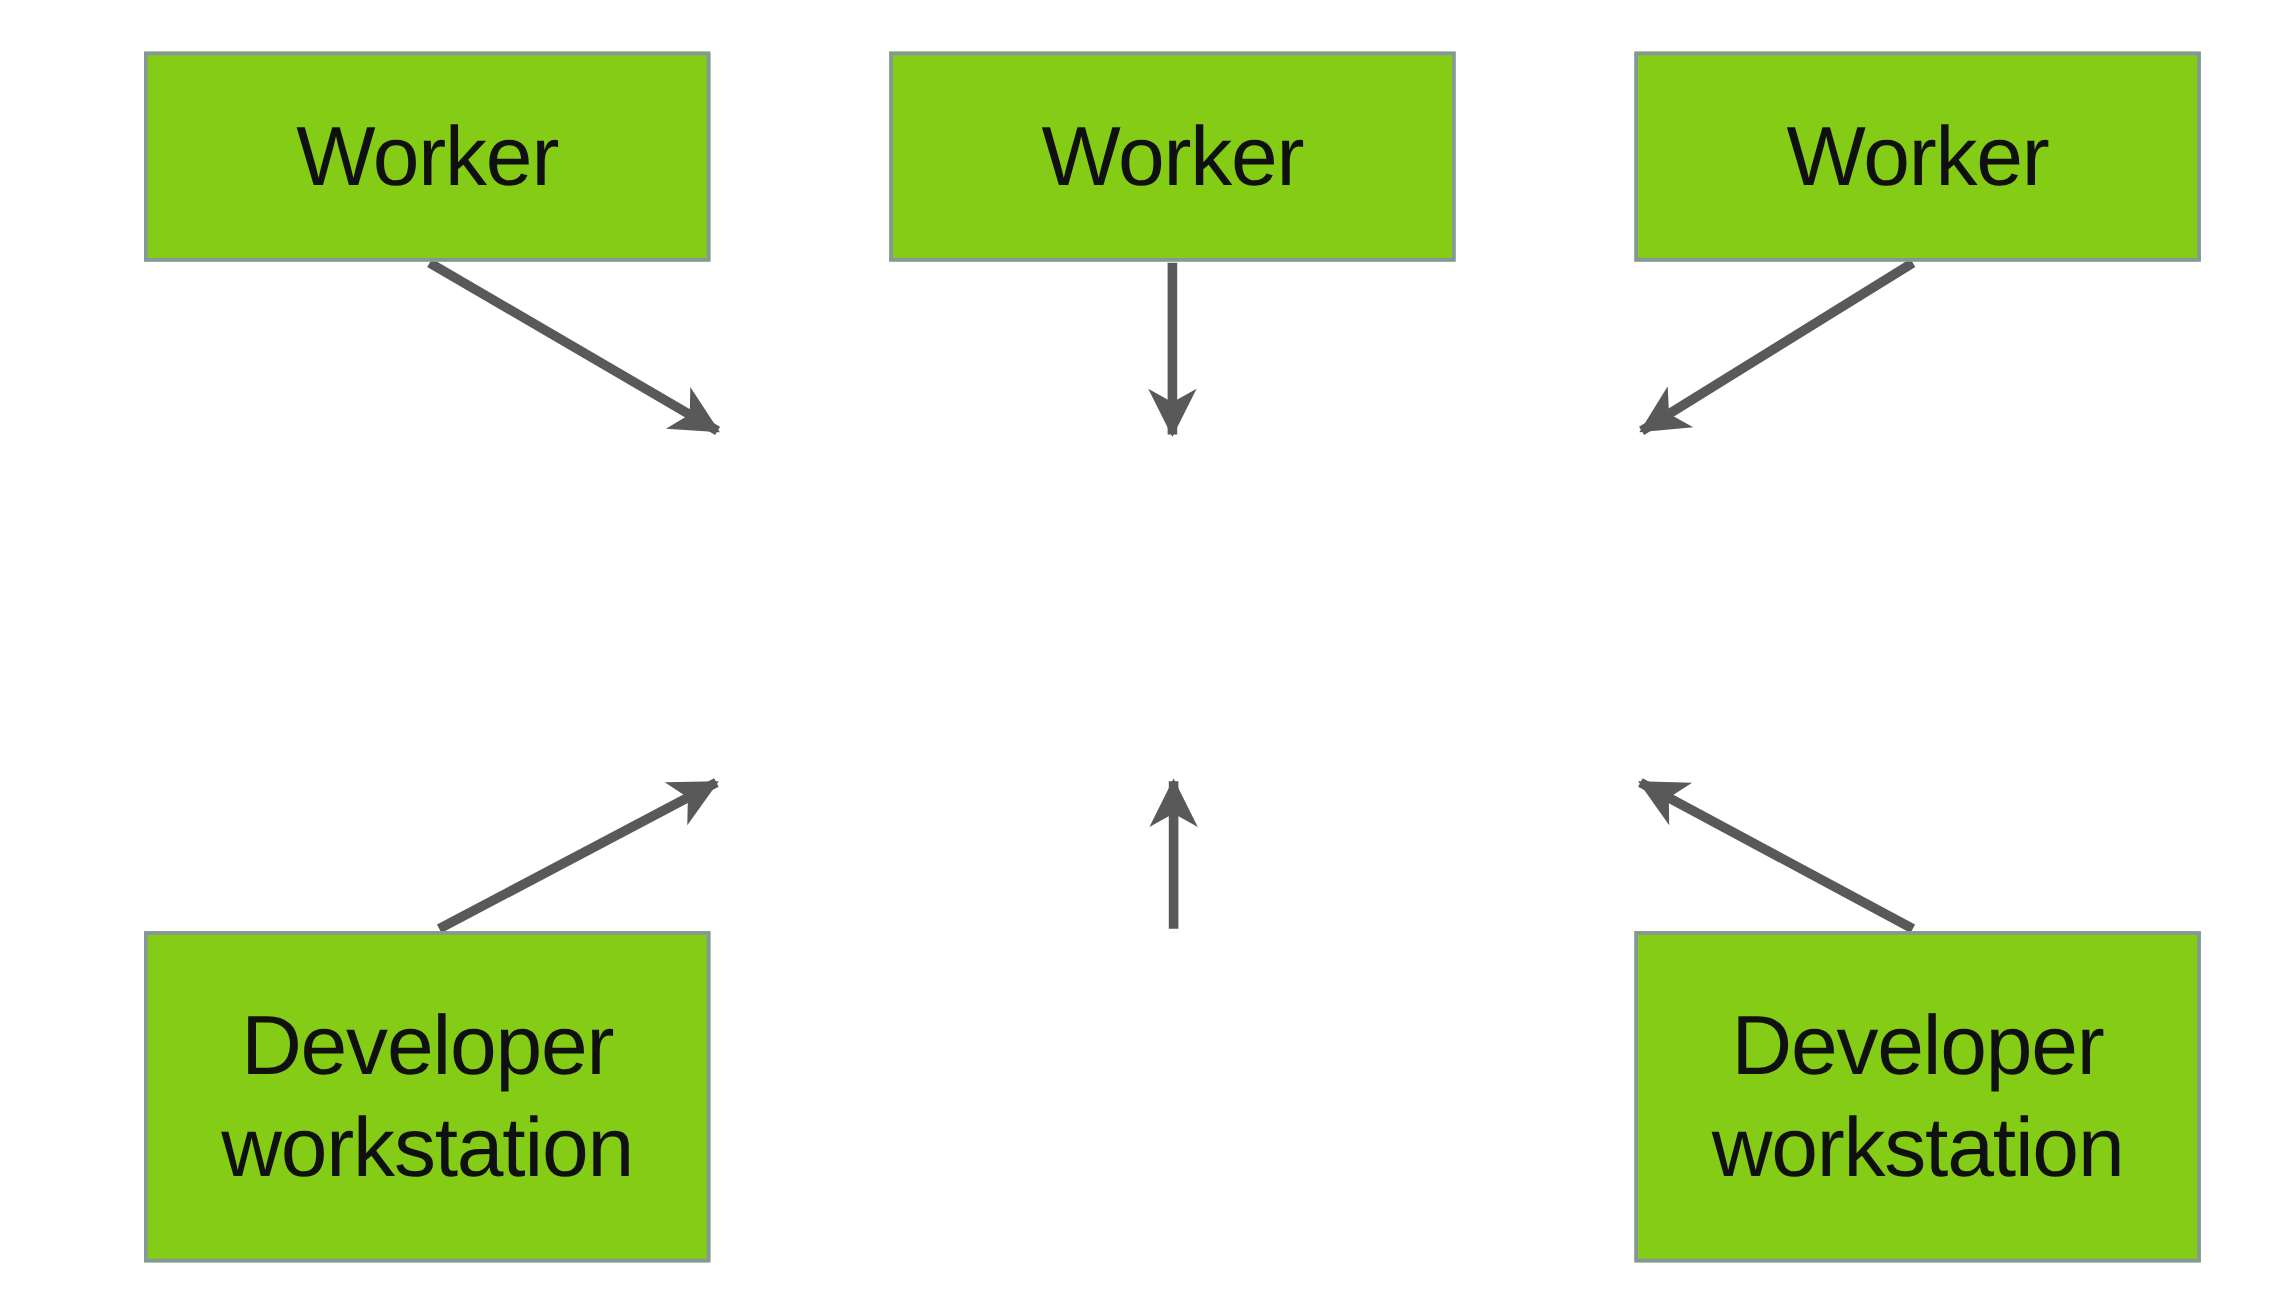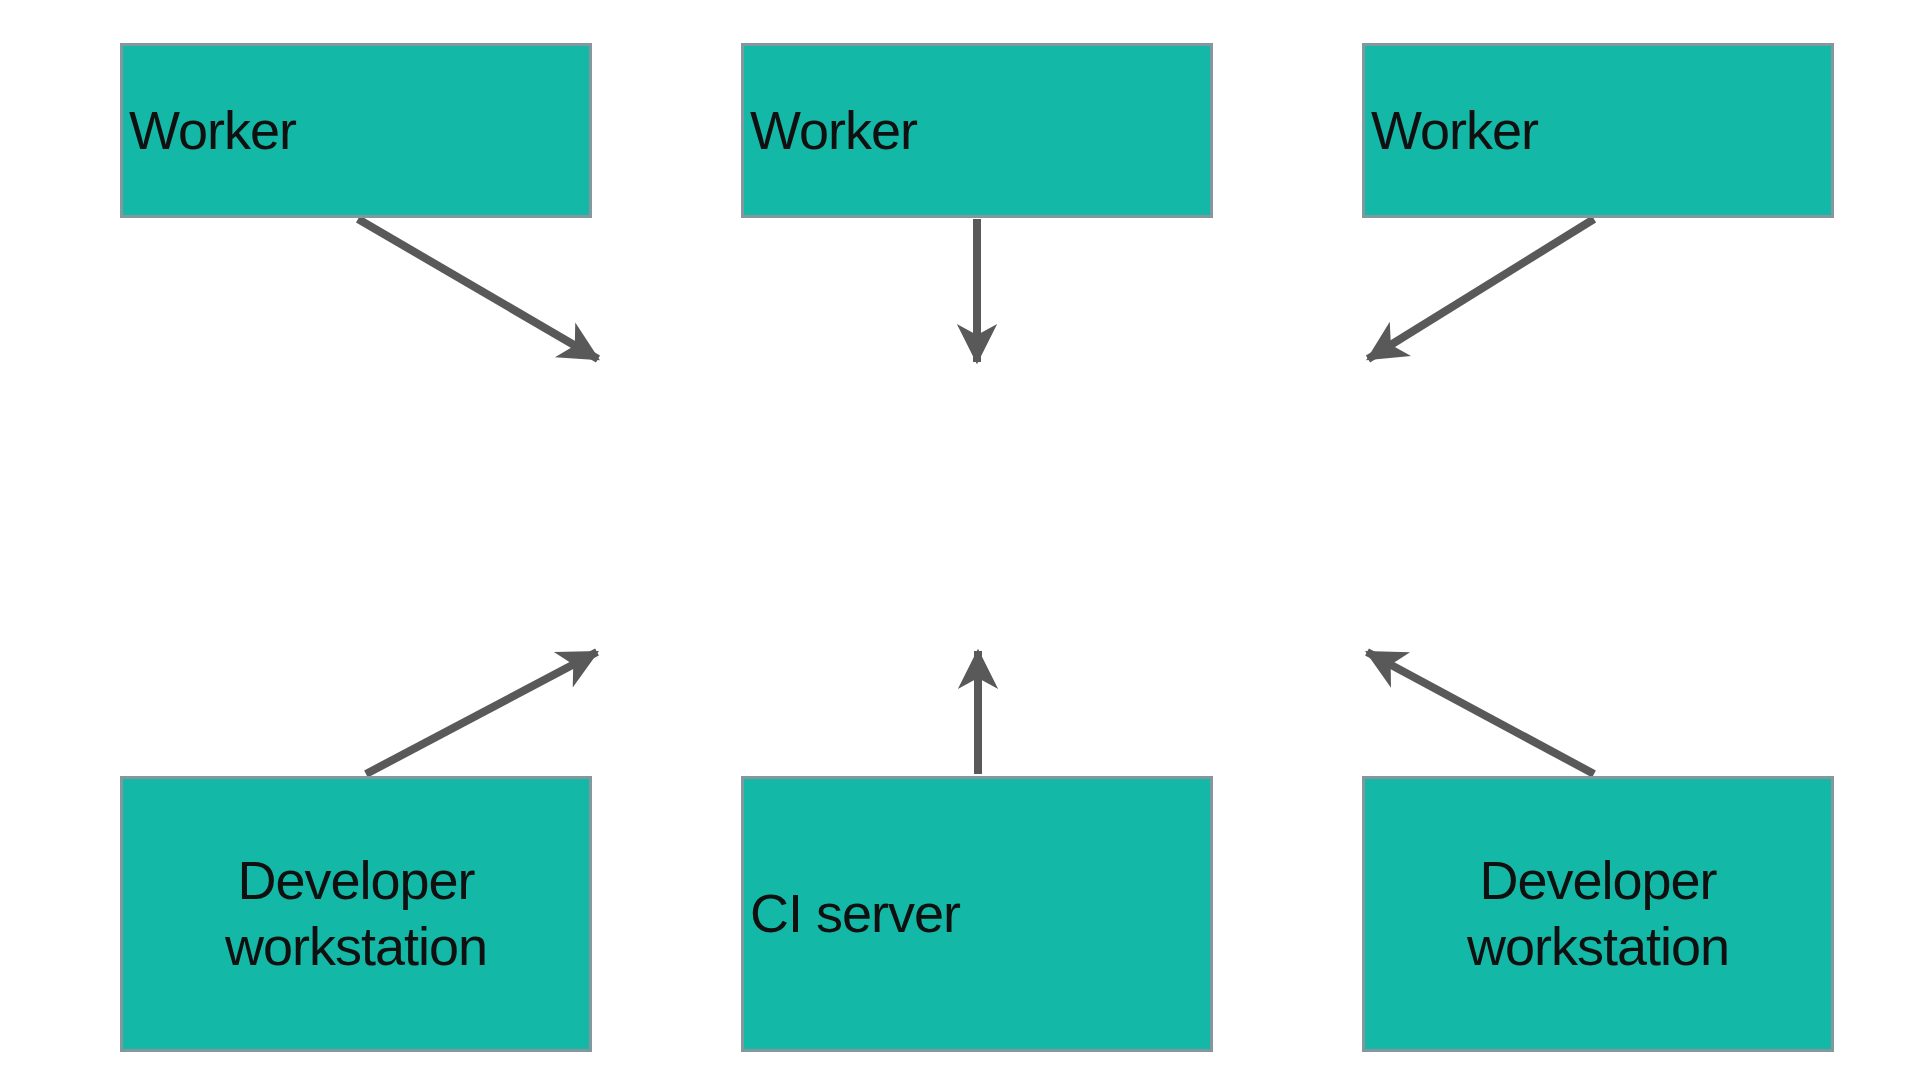--- a/index.html
+++ b/index.html
@@ -17,26 +17,27 @@
   }
   .edges {
     position: absolute;
     left: 0;
     top: 0;
   }
   .node {
     position: absolute;
     display: flex;
     align-items: center;
+    justify-content: center;
     text-align: center;
     box-sizing: border-box;
-    background: #14b8a6;
+    background: #84cc16;
     border: 3px solid #84969e;
     color: #101010;
-    font-size: 54px;
+    font-size: 70px;
     line-height: 1.22;
     letter-spacing: -1px;
   }
   .node .label {
     display: block;
     padding: 0 6px;
   }
   
   .worker-1         { left: 120px;  top: 43px;  width: 472px; height: 175px; }
   .worker-2         { left: 741px;  top: 43px;  width: 472px; height: 175px; }
@@ -76,21 +77,18 @@
 
   <div class="node worker-3">
     <span class="label">Worker</span>
   </div>
 
 
   <div class="node dev-1">
     <span class="label">Developer workstation</span>
   </div>
 
-  <div class="node ci-server">
-    <span class="label">CI server</span>
-  </div>
 
   <div class="node dev-2">
     <span class="label">Developer workstation</span>
   </div>
 
 </div>
 
 </body></html>

